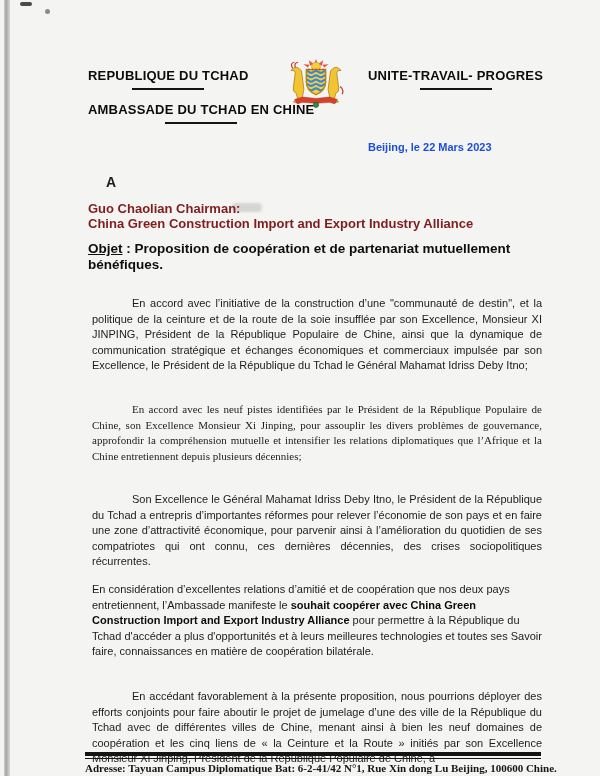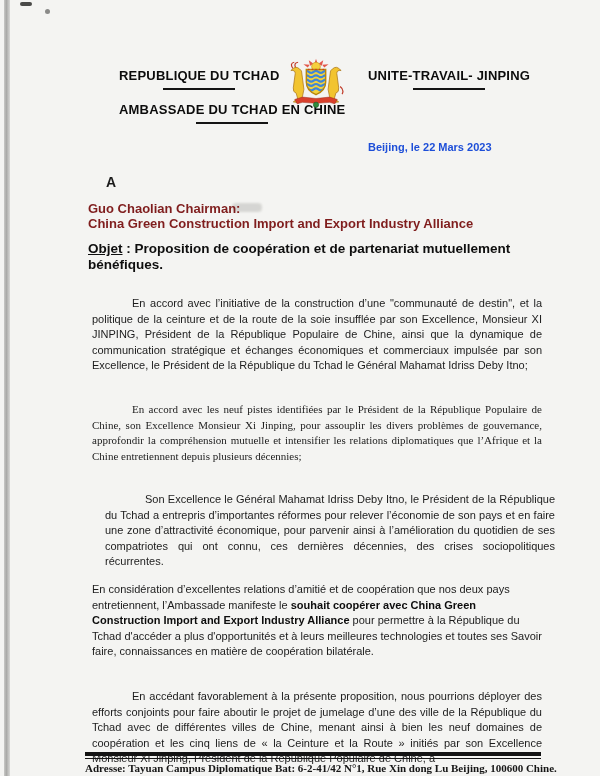--- a/index.html
+++ b/index.html
@@ -10,21 +10,21 @@
     background:#f4f4f2; color:#1b1b1b;
   }
   .scan-edge {
     position:absolute; left:4px; top:0; width:6px; height:776px;
     background:linear-gradient(to right,#c9c9c7,#a9a9a7 40%,#d8d8d6); 
   }
   .speck1 { position:absolute; left:20px; top:2px; width:12px; height:4px; background:#4a4a48; border-radius:2px; }
   .speck2 { position:absolute; left:45px; top:9px; width:5px; height:5px; background:#8a8a88; border-radius:50%; }
   .smudge { position:absolute; left:232px; top:203px; width:30px; height:9px; background:#c6c6c3; opacity:.65; border-radius:4px; filter:blur(1px); }
 
-  .hdr-left { position:absolute; left:88px; top:66px;margin-left:31px; }
+  .hdr-left { position:absolute; left:88px; top:66px; }
   .hdr-item { display:table; margin-bottom:4px; }
   .hdr-item span { font-weight:bold; font-size:13px; letter-spacing:.2px; color:#0c0c0c; white-space:nowrap; }
   .hdr-rule { width:72px; margin:4px auto 6px; border-top:2px solid #141414; }
 
   .emblem { position:absolute; left:287px; top:58px; }
 
   .hdr-right { position:absolute; left:368px; top:66px; }
   .hdr-right .hdr-item span { font-size:13px; }
 
   .ref-row { position:absolute; left:88px; top:137px; white-space:nowrap; }
@@ -34,21 +34,21 @@
 
   .salutation { position:absolute; left:106px; top:174px; font-weight:bold; font-size:14px; }
   .addressee { position:absolute; left:88px; top:201px; width:460px; }
   .addressee div { font-weight:bold; font-size:13px; line-height:15px; color:#7f1d1d; }
 
   .objet { position:absolute; left:88px; top:241px; width:452px; font-weight:bold; font-size:13.5px; line-height:15.5px; color:#0e0e0e; }
   .objet .lbl { text-decoration:underline; }
 
   .para { position:absolute; left:92px; width:450px; font-size:11px; line-height:15.6px; text-align:justify; color:#1c1c1c; }
   .para.indent { text-indent:40px; }
-  .p1 { top:296px; } .p2 { top:402px;font-family:Liberation Serif, serif; } .p3 { top:492px;margin-left:13px; }
+  .p1 { top:296px; } .p2 { top:402px;font-family:Liberation Serif, serif; } .p3 { top:492px; }
   .p4 { top:582px; text-align:left; }
   .p5 { top:689px; }
   .p4 b { color:#0d0d0d; }
 
   .foot-rule { position:absolute; left:85px; top:752px; width:456px; height:7px;
     border-top:4px solid #141414; border-bottom:1.5px solid #141414; }
   .foot-text { position:absolute; left:85px; top:762px; width:456px; text-align:center;
     font-family:"Liberation Serif", serif; font-weight:bold; font-size:11px; color:#151515; white-space:nowrap; }
 </style>
 </head>
@@ -114,21 +114,21 @@
       </g>
 
       <path d="M16,85 l16,-5 l28,3 l28,-3 l16,5 l-5,9 l-11,-3 l-28,2 l-28,-2 l-11,3 z" fill="#d8402c" stroke="#9c2a1a" stroke-width="1"></path>
 
       <circle cx="60" cy="96" r="5.5" fill="#2f8c3c" stroke="#1c5c26" stroke-width="1.3"></circle>
     </svg>
   </div>
 
   <div class="hdr-right">
     <div class="hdr-item">
-      <span>UNITE-TRAVAIL- JINPING</span>
+      <span>UNITE-TRAVAIL- PROGRES</span>
       <div class="hdr-rule"></div>
     </div>
   </div>
 
   <div class="dateline">Beijing, le 22 Mars 2023</div>
 
   <div class="salutation">A</div>
   <div class="addressee">
     <div>Guo Chaolian Chairman:</div>
     <div>China Green Construction Import and Export Industry Alliance</div>

